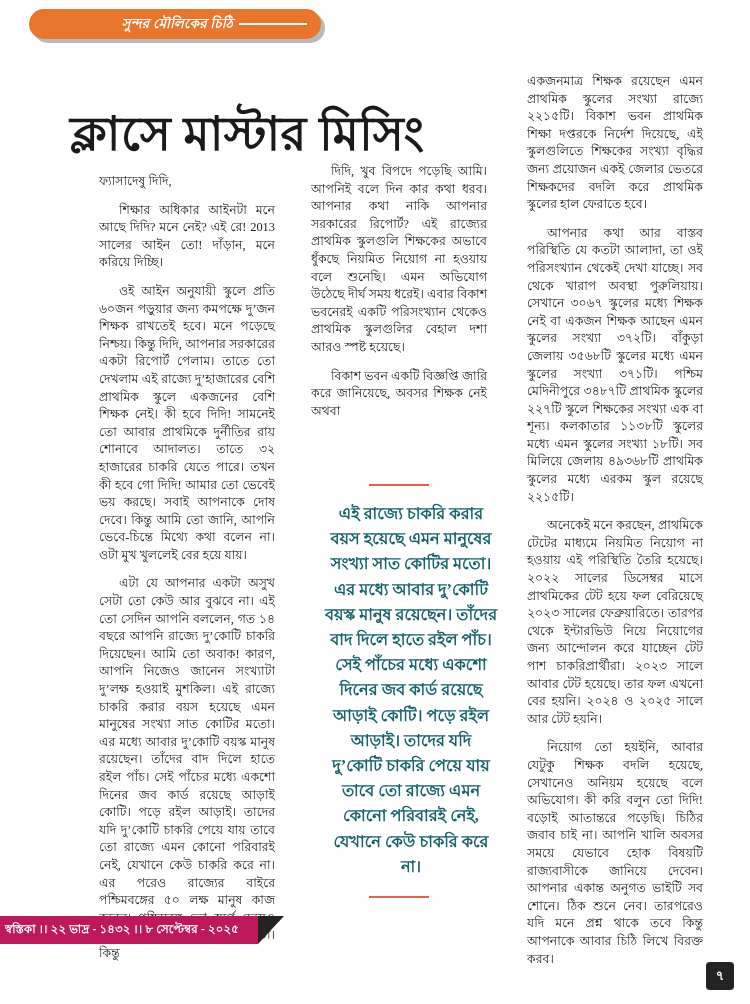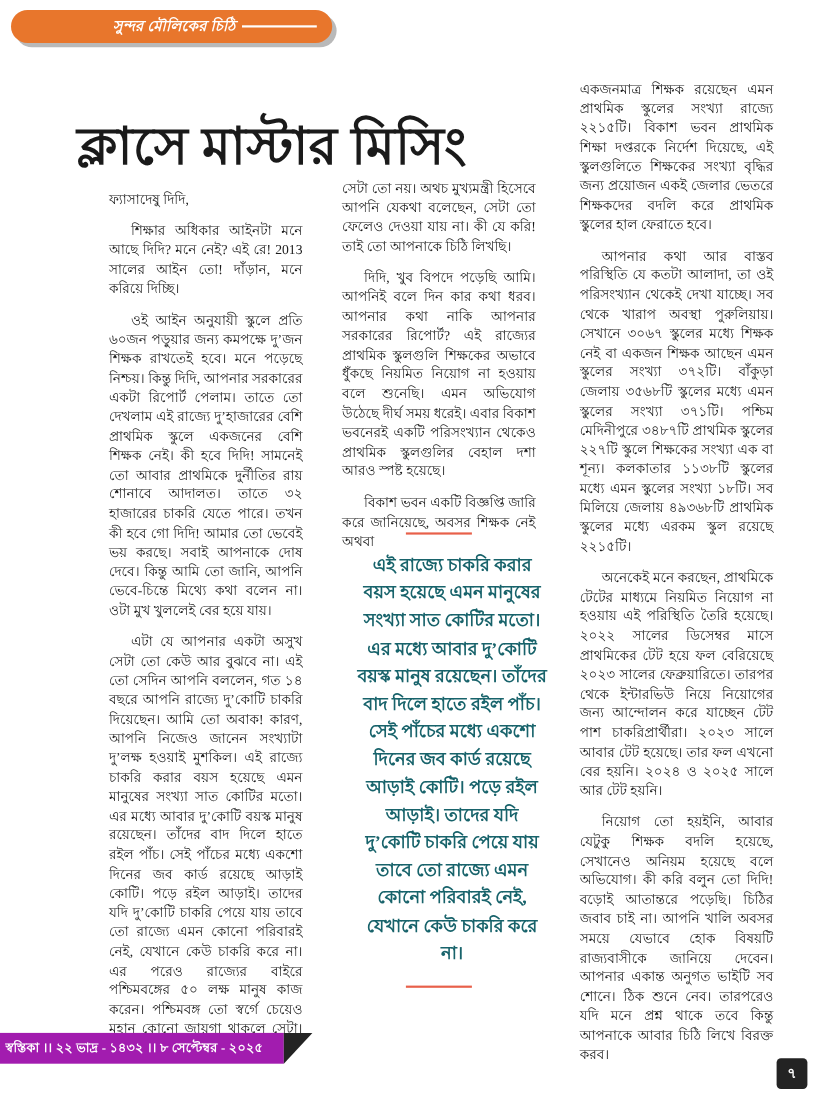--- a/index.html
+++ b/index.html
@@ -13,21 +13,21 @@
     height: 1004px;
     position: relative;
     overflow: hidden;
     font-family: "Liberation Serif", "DejaVu Serif", serif;
     color: #141414;
   }
 
   
   .banner-wrap {
     position: absolute;
-    left: 10px;
+    left: 29px;
     top: 9px;
     width: 292px;
     height: 30px;
   }
   .banner-shadow {
     position: absolute;
     left: 4px;
     top: 4px;
     width: 292px;
     height: 30px;
@@ -123,24 +123,24 @@
     text-align: center;
     font-weight: 600;
     font-family: "Liberation Serif", "DejaVu Serif", serif;
     margin-left: 24px;
   }
 
   
   .footer-bar {
     position: absolute;
     left: 0;
-    top: 939px;
+    top: 916px;
     width: 258px;
     height: 28px;
-    background: #a21caf;
+    background: #be185d;
     display: flex;
     align-items: center;
     justify-content: center;
     color: #ffffff;
     font-size: 11.6px;
     font-weight: 700;
     letter-spacing: .2px;
     white-space: nowrap;
     box-sizing: border-box;
     padding-right: 14px;
@@ -185,21 +185,20 @@
 <h1 class="headline">ক্লাসে মাস্টার মিসিং</h1>
 
 <div class="col" id="col1">
   <p class="noindent">ফ্যাসাদেষু দিদি,</p>
   <p>শিক্ষার অধিকার আইনটা মনে আছে দিদি? মনে নেই? এই রে! 2013 সালের আইন তো! দাঁড়ান, মনে করিয়ে দিচ্ছি।</p>
   <p>ওই আইন অনুযায়ী স্কুলে প্রতি ৬০জন পড়ুয়ার জন্য কমপক্ষে দু’জন শিক্ষক রাখতেই হবে। মনে পড়েছে নিশ্চয়। কিন্তু দিদি, আপনার সরকারের একটা রিপোর্ট পেলাম। তাতে তো দেখলাম এই রাজ্যে দু’হাজারের বেশি প্রাথমিক স্কুলে একজনের বেশি শিক্ষক নেই। কী হবে দিদি! সামনেই তো আবার প্রাথমিকে দুর্নীতির রায় শোনাবে আদালত। তাতে ৩২ হাজারের চাকরি যেতে পারে। তখন কী হবে গো দিদি! আমার তো ভেবেই ভয় করছে। সবাই আপনাকে দোষ দেবে। কিন্তু আমি তো জানি, আপনি ভেবে-চিন্তে মিথ্যে কথা বলেন না। ওটা মুখ খুললেই বের হয়ে যায়।</p>
   <p>এটা যে আপনার একটা অসুখ সেটা তো কেউ আর বুঝবে না। এই তো সেদিন আপনি বললেন, গত ১৪ বছরে আপনি রাজ্যে দু’কোটি চাকরি দিয়েছেন। আমি তো অবাক! কারণ, আপনি নিজেও জানেন সংখ্যাটা দু’লক্ষ হওয়াই মুশকিল। এই রাজ্যে চাকরি করার বয়স হয়েছে এমন মানুষের সংখ্যা সাত কোটির মতো। এর মধ্যে আবার দু’কোটি বয়স্ক মানুষ রয়েছেন। তাঁদের বাদ দিলে হাতে রইল পাঁচ। সেই পাঁচের মধ্যে একশো দিনের জব কার্ড রয়েছে আড়াই কোটি। পড়ে রইল আড়াই। তাদের যদি দু’কোটি চাকরি পেয়ে যায় তাবে তো রাজ্যে এমন কোনো পরিবারই নেই, যেখানে কেউ চাকরি করে না। এর পরেও রাজ্যের বাইরে পশ্চিমবঙ্গের ৫০ লক্ষ মানুষ কাজ করেন। পশ্চিমবঙ্গ তো স্বর্গে চেয়েও মহান কোনো জায়গা থাকলে সেটা। কিন্তু</p>
 </div>
 
 <div class="col" id="col2">
-  <p class="noindent">সেটা তো নয়। অথচ মুখ্যমন্ত্রী হিসেবে আপনি যেকথা বলেছেন, সেটা তো ফেলেও দেওয়া যায় না। কী যে করি! তাই তো আপনাকে চিঠি লিখছি।</p>
   <p>দিদি, খুব বিপদে পড়েছি আমি। আপনিই বলে দিন কার কথা ধরব। আপনার কথা নাকি আপনার সরকারের রিপোর্ট? এই রাজ্যের প্রাথমিক স্কুলগুলি শিক্ষকের অভাবে ধুঁকছে নিয়মিত নিয়োগ না হওয়ায় বলে শুনেছি। এমন অভিযোগ উঠেছে দীর্ঘ সময় ধরেই। এবার বিকাশ ভবনেরই একটি পরিসংখ্যান থেকেও প্রাথমিক স্কুলগুলির বেহাল দশা আরও স্পষ্ট হয়েছে।</p>
   <p>বিকাশ ভবন একটি বিজ্ঞপ্তি জারি করে জানিয়েছে, অবসর শিক্ষক নেই অথবা</p>
 </div>
 
 <div class="pullquote">
   <div class="pq-rule"></div>
   <div class="pq-text">এই রাজ্যে চাকরি করার বয়স হয়েছে এমন মানুষের সংখ্যা সাত কোটির মতো। এর মধ্যে আবার দু’কোটি বয়স্ক মানুষ রয়েছেন। তাঁদের বাদ দিলে হাতে রইল পাঁচ। সেই পাঁচের মধ্যে একশো দিনের জব কার্ড রয়েছে আড়াই কোটি। পড়ে রইল আড়াই। তাদের যদি দু’কোটি চাকরি পেয়ে যায় তাবে তো রাজ্যে এমন কোনো পরিবারই নেই, যেখানে কেউ চাকরি করে না।</div>
   <div class="pq-rule bottom"></div>
 </div>
 

